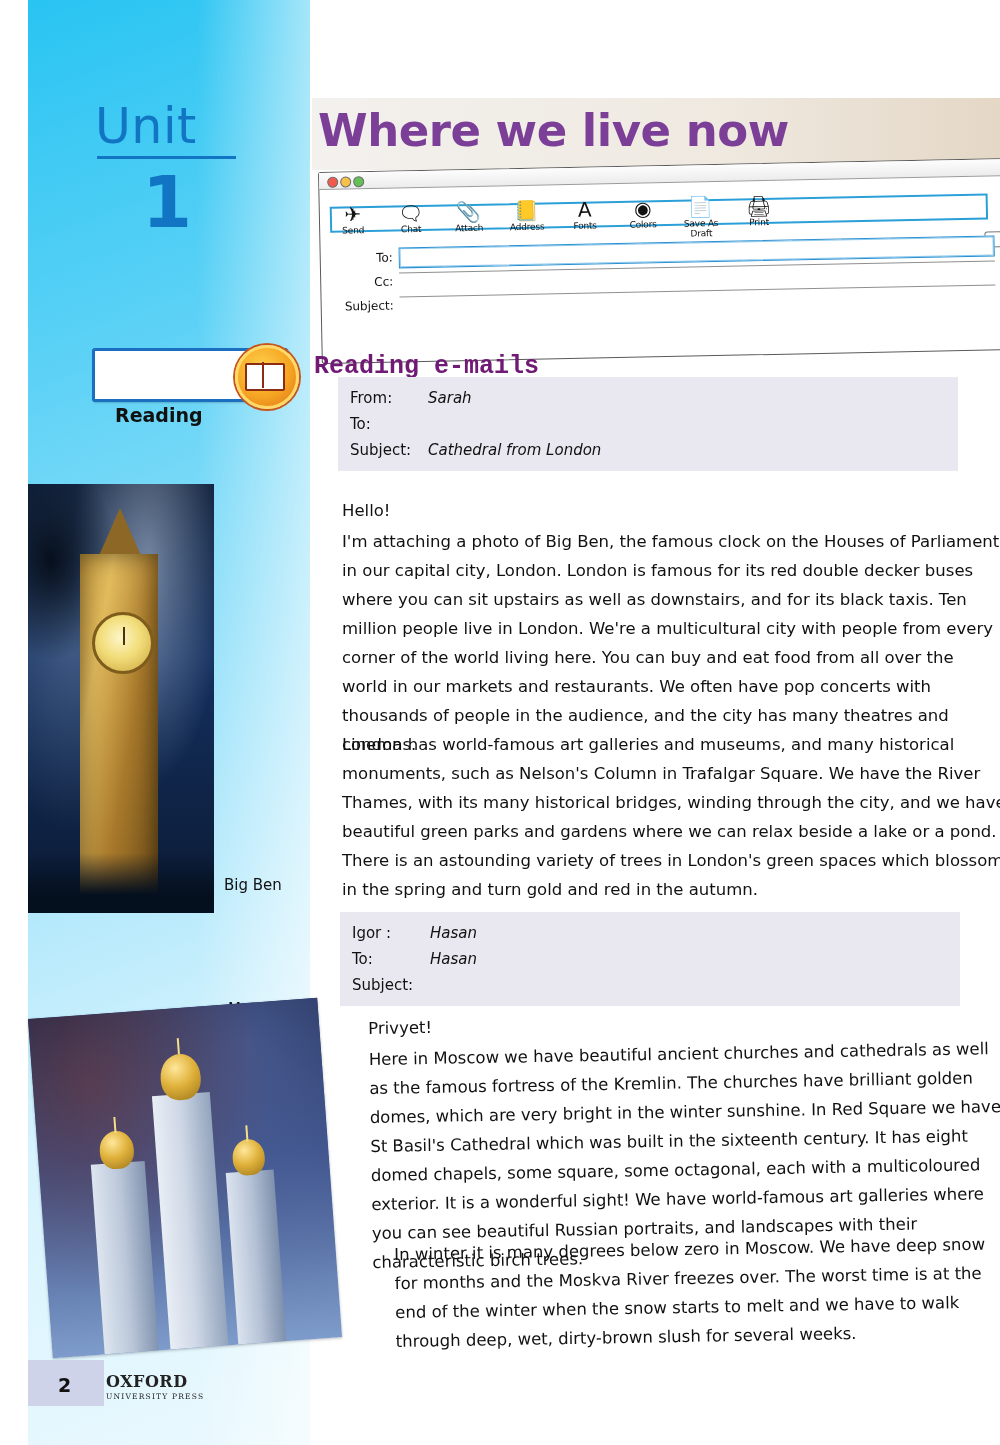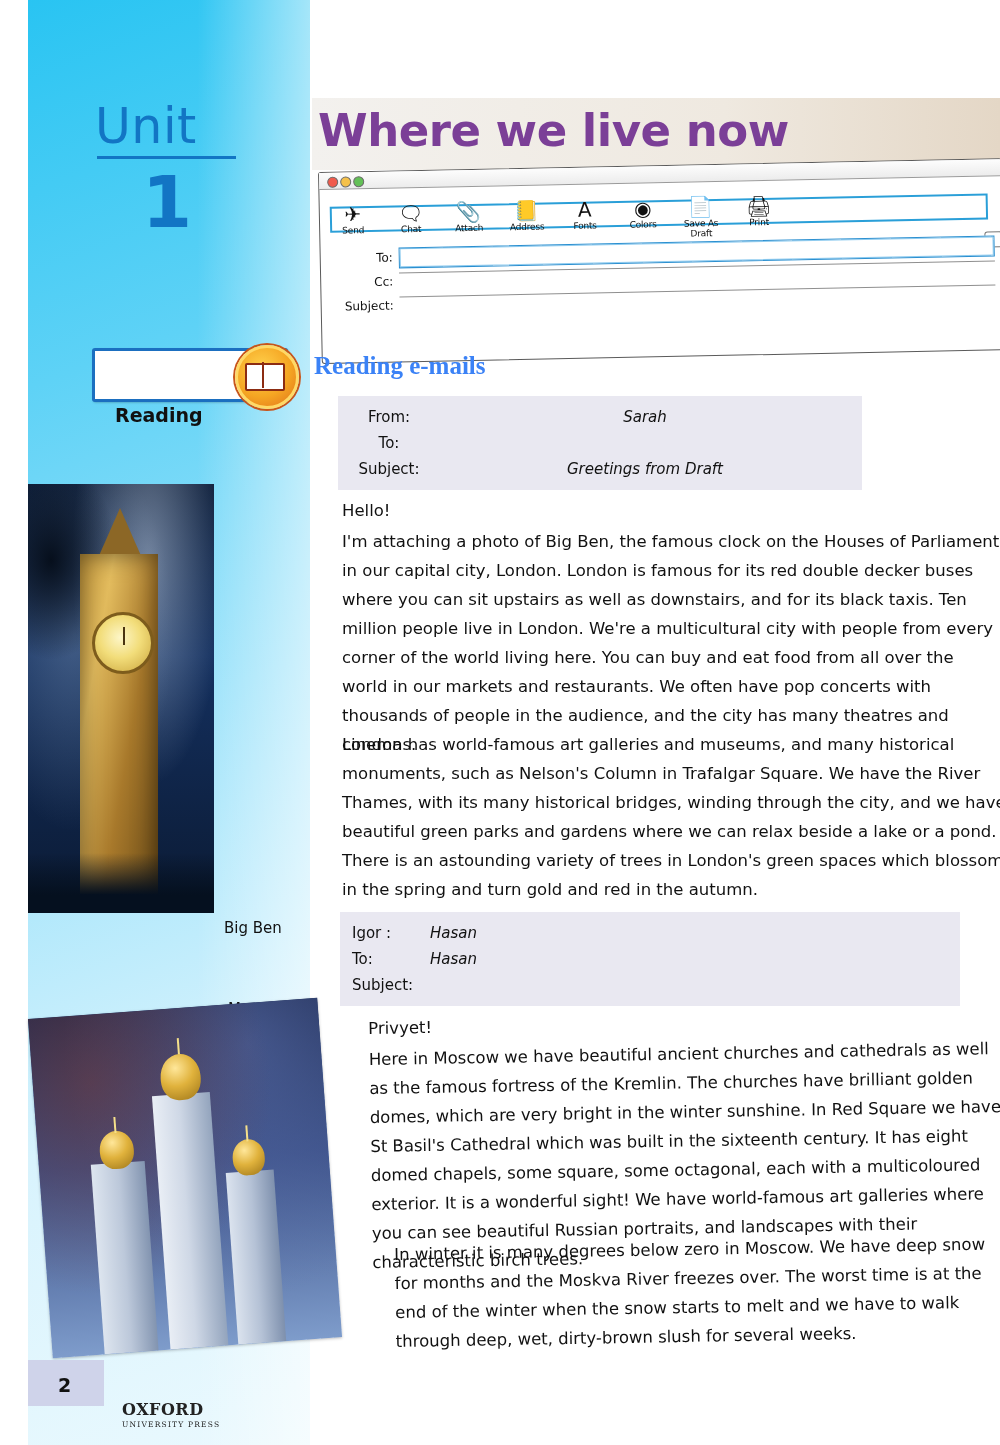--- a/index.html
+++ b/index.html
@@ -248,21 +248,21 @@
   .cross.c1 { left: 147px; top: 30px; }
   .cross.c2 { left: 78px;  top: 104px; }
   .cross.c3 { left: 209px; top: 122px; }
 
   .caption {
     position: absolute;
     font-size: 15px;
     color: #111;
     font-family: "DejaVu Sans", sans-serif;
   }
-  .caption.bigben { left: 224px; top: 919px; }
+  .caption.bigben { left: 224px; top: 876px; }
   .caption.moscow { left: 228px; top: 1000px; }
 
   
   .footer-box {
     position: absolute;
     left: 28px;
     top: 1360px;
     width: 76px;
     height: 46px;
     background: #cfd3ea;
@@ -271,25 +271,24 @@
     position: absolute;
     left: 58px;
     top: 1374px;
     font-size: 19px;
     font-weight: bold;
     color: #111;
     font-family: "DejaVu Sans", sans-serif;
   }
   .oup {
     position: absolute;
-    left: 122px;
+    left: 106px;
     top: 1372px;
     font-family: "DejaVu Serif", serif;
     color: #222;
-    margin-top: 28px;
   }
   .oup .o1 { font-size: 16px; font-weight: bold; letter-spacing: .5px; }
   .oup .o2 { font-size: 7.5px; letter-spacing: 1.2px; margin-top: 1px; }
 
   
   .headline-band {
     position: absolute;
     left: 312px;
     top: 98px;
     width: 688px;
@@ -351,34 +350,34 @@
   .subject-field { position: absolute; left: 10px; top: 34px; right: 14px; height: 22px; border: 2px solid #2a9fd8; background: #fff; }
   .corner-mark { position: absolute; right: 0; top: 72px; width: 16px; height: 14px; border: 1px solid #777; border-radius: 3px; background: #fff; }
 
   
   .section-title {
     position: absolute;
     left: 314px;
     top: 352px;
     font-size: 25px;
     font-weight: bold;
-    color: #3b82f6;
-    font-family: Liberation Serif, serif;
+    color: #701a75;
+    font-family: Liberation Mono, monospace;
   }
 
   .email-header {
     position: absolute;
     background: #e9e8f1;
     font-family: "DejaVu Sans", sans-serif;
     font-size: 15px;
     color: #111;
     line-height: 26px;
     padding: 8px 0 8px 0;
   }
-  .eh-1 { left: 338px; top: 396px; width: 524px; text-align: center; }
+  .eh-1 { left: 338px; top: 377px; width: 620px; }
   .eh-2 { left: 340px; top: 912px; width: 620px; }
   .eh-row { display: flex; padding-left: 12px; }
   .eh-key { width: 78px; }
   .eh-val { flex: 1; font-style: italic; }
 
   .body-text {
     position: absolute;
     font-family: "DejaVu Sans", sans-serif;
     font-size: 16.5px;
     line-height: 29px;
@@ -536,21 +535,21 @@
   <div class="email-header eh-1">
     <div class="eh-row">
       <div class="eh-key">From:</div>
       <div class="eh-val">Sarah</div>
     </div>
     <div class="eh-row">
       <div class="eh-key">To:</div>
     </div>
     <div class="eh-row">
       <div class="eh-key">Subject:</div>
-      <div class="eh-val">Greetings from Draft</div>
+      <div class="eh-val">Cathedral from London</div>
     </div>
   </div>
 
   <div class="body-text p1">
     <p class="priv">Hello!</p>
     <p style="margin:0;">I'm attaching a photo of Big Ben, the famous clock on the Houses of Parliament in our capital city, London. London is famous for its red double decker buses where you can sit upstairs as well as downstairs, and for its black taxis. Ten million people live in London.  We're a multicultural city with people from every corner of the world living here. You can buy and eat food from all over the world in our markets and restaurants.  We often have pop concerts with thousands of people in the audience, and the city has many theatres and cinemas.</p>
   </div>
 
   <div class="body-text p2">
     <p style="margin:0;">London has world-famous art galleries and museums, and many historical monuments, such as Nelson's Column in Trafalgar Square. We have the River Thames, with its many historical bridges, winding through the city, and we have beautiful green parks and gardens where we can relax beside a lake or a pond. There is an astounding variety of trees in London's green spaces which blossom in the spring and turn gold and red in the autumn.</p>

